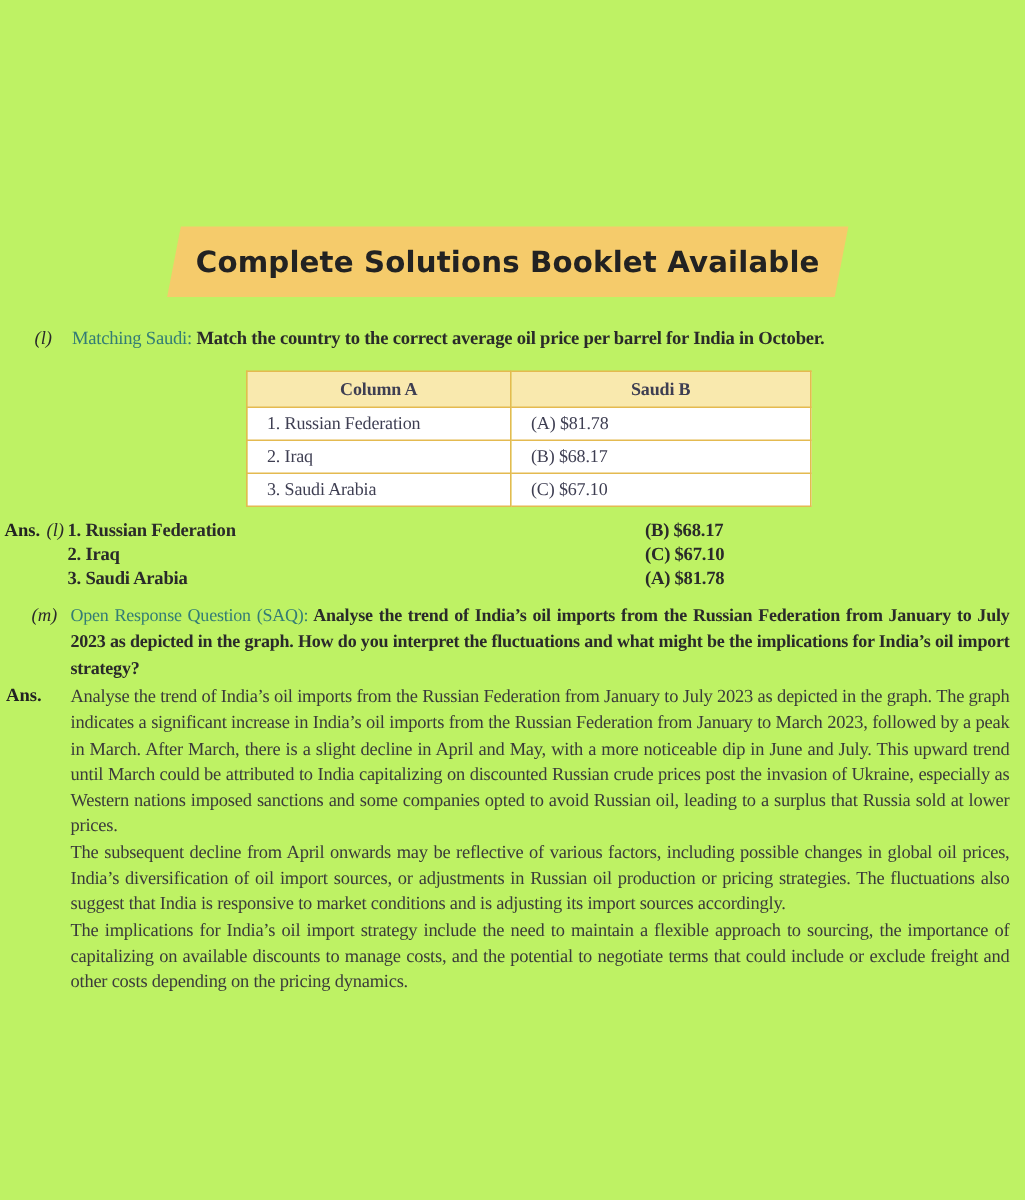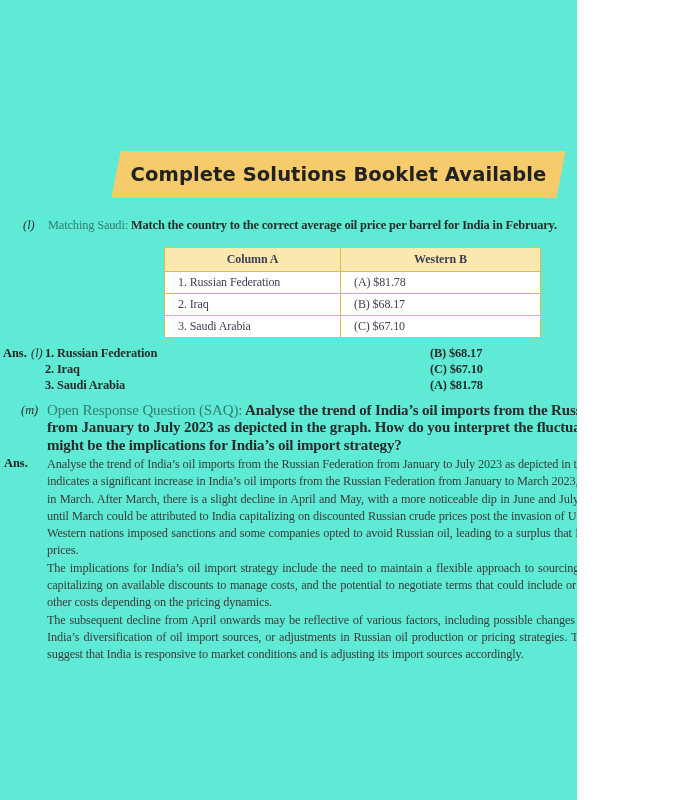--- a/index.html
+++ b/index.html
@@ -2,23 +2,23 @@
 <html><head>
 <meta charset="utf-8">
 <style>
   html, body {
     margin: 0;
     padding: 0;
     background: #ffffff;
   }
   #page {
     position: relative;
-    width: 577px;
+    width: 683px;
     height: 800px;
-    background: #5eead4;
+    background: #bef264;
     overflow: hidden;
     font-family: "Liberation Serif", "DejaVu Serif", serif;
     color: #3b3b3b;
   }
 
   
   .banner-bg {
     position: absolute;
     left: 116px;
     top: 151px;
@@ -130,21 +130,21 @@
   .ans-price {
     position: absolute;
     left: 430px;
     color: #2a2a2a;
     font-weight: 600;
     letter-spacing: -0.15px;
   }
 
   
   #q-m { left: 21px; top: 402px; width: 652px; }
-  #q-m .q-body { margin-left: 26px; width: 626px; font-size: 15px; }
+  #q-m .q-body { margin-left: 26px; width: 626px; font-size: 12px; }
 
   
   #q-l { left: 23px; top: 217px; width: 650px; }
   #q-l .q-body { margin-left: 25px; width: 625px; }
 
   
   .ans-m-label {
     position: absolute;
     left: 4px;
     top: 456px;
@@ -170,28 +170,28 @@
 </head>
 <body>
 
 <div id="page">
 
   <div class="banner-bg"></div>
   <div class="banner-text">Complete Solutions Booklet Available</div>
 
   <div class="q-row" id="q-l">
     <span class="q-label">(l)</span>
-    <div class="q-body"><span class="type-label">Matching Saudi:</span> <span>Match the country to the correct average oil price per barrel for India in February.</span></div>
+    <div class="q-body"><span class="type-label">Matching Saudi:</span> <span>Match the country to the correct average oil price per barrel for India in October.</span></div>
   </div>
 
   <table class="match-table">
     <thead>
       <tr>
         <th class="col-a">Column A</th>
-        <th class="col-b">Western B</th>
+        <th class="col-b">Saudi B</th>
       </tr>
     </thead>
     <tbody>
       <tr>
         <td>1. Russian Federation</td>
         <td>(A) $81.78</td>
       </tr>
       <tr>
         <td>2. Iraq</td>
         <td>(B) $68.17</td>
@@ -221,17 +221,17 @@
   </div>
 
   <div class="q-row" id="q-m">
     <span class="q-label">(m)</span>
     <div class="q-body"><span class="type-label">Open Response Question (SAQ):</span> <span>Analyse the trend of India’s oil imports from the Russian Federation from January to July 2023 as depicted in the graph. How do you interpret the fluctuations and what might be the implications for India’s oil import strategy?</span></div>
   </div>
 
   <div class="ans-m-label">Ans.</div>
   <div class="ans-m-body">
     <p>Analyse the trend of India’s oil imports from the Russian Federation from January to July 2023 as depicted in the graph. The graph indicates a significant increase in India’s oil imports from the Russian Federation from January to March 2023, followed by a peak in March. After March, there is a slight decline in April and May, with a more noticeable dip in June and July. This upward trend until March could be attributed to India capitalizing on discounted Russian crude prices post the invasion of Ukraine, especially as Western nations imposed sanctions and some companies opted to avoid Russian oil, leading to a surplus that Russia sold at lower prices.</p>
+    <p>The subsequent decline from April onwards may be reflective of various factors, including possible changes in global oil prices, India’s diversification of oil import sources, or adjustments in Russian oil production or pricing strategies. The fluctuations also suggest that India is responsive to market conditions and is adjusting its import sources accordingly.</p>
     <p>The implications for India’s oil import strategy include the need to maintain a flexible approach to sourcing, the importance of capitalizing on available discounts to manage costs, and the potential to negotiate terms that could include or exclude freight and other costs depending on the pricing dynamics.</p>
-    <p>The subsequent decline from April onwards may be reflective of various factors, including possible changes in global oil prices, India’s diversification of oil import sources, or adjustments in Russian oil production or pricing strategies. The fluctuations also suggest that India is responsive to market conditions and is adjusting its import sources accordingly.</p>
   </div>
 
 </div>
 
 </body></html>

